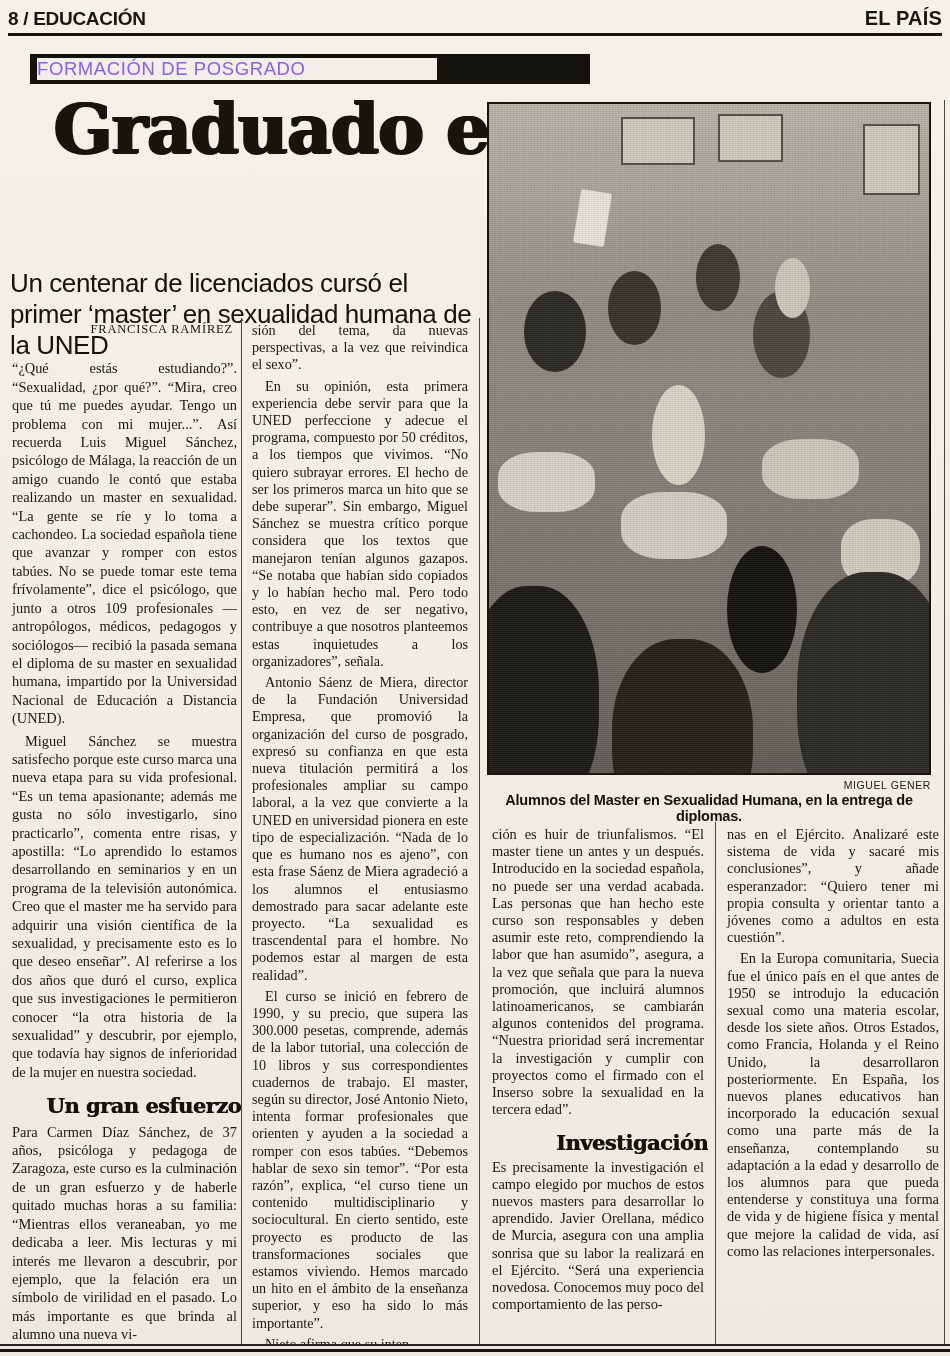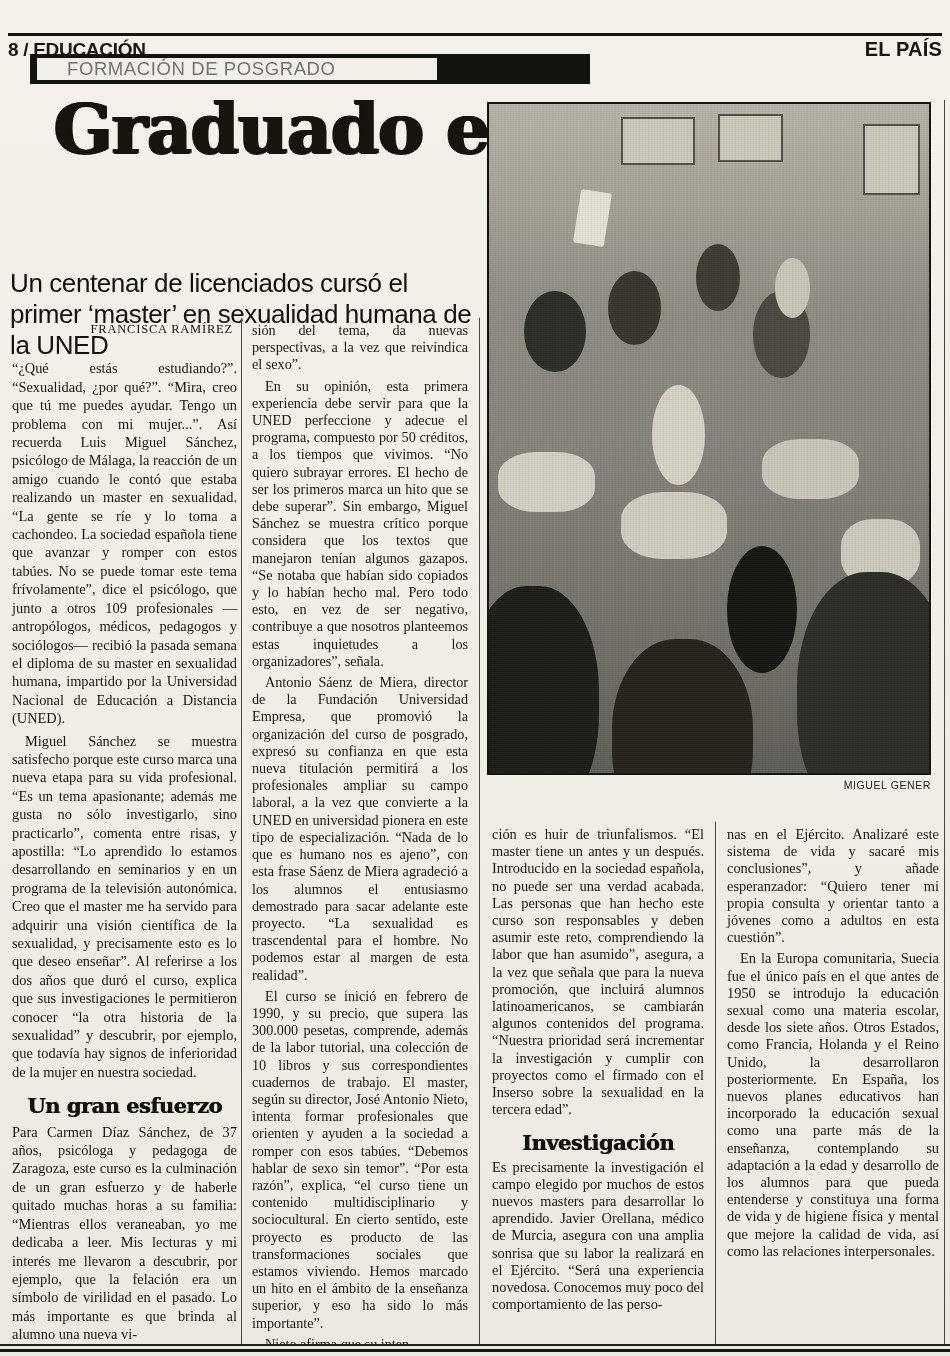--- a/index.html
+++ b/index.html
@@ -5,31 +5,31 @@
   html,body{margin:0;padding:0;background:#d8d5cc;}
   .page{
     position:relative;width:950px;height:1356px;margin:0 auto;
     background:linear-gradient(180deg,#f3f1ea 0%,#f0ede5 55%,#ece9e0 100%);
     color:#191610;overflow:hidden;
     font-family:"Liberation Serif",serif;
   }
   
   .page-header{position:absolute;left:8px;right:8px;top:8px;height:22px;
     display:flex;justify-content:space-between;align-items:flex-end;
-    font-family:"Liberation Sans",sans-serif;margin-top:31px;}
+    font-family:"Liberation Sans",sans-serif;}
   .section-label{font-size:19px;font-weight:bold;letter-spacing:-0.3px;}
   .masthead{font-size:20px;font-weight:bold;letter-spacing:0.2px;}
   .header-rule{position:absolute;left:8px;right:8px;top:33px;height:3px;
     background:linear-gradient(90deg,#14120e 70%,#2a2archive 100%);background-color:#16140f;}
   
   .kicker-bar{position:absolute;left:30px;top:54px;width:560px;height:30px;background:#14120d;}
   .kicker-box{position:absolute;left:7px;top:4px;height:22px;width:400px;background:#f2efe8;
     display:flex;align-items:center;}
   .kicker-label{font-family:"Liberation Sans",sans-serif;font-size:18.5px;letter-spacing:0.6px;
-    color:#737373;padding-left:10px;white-space:nowrap;margin-left:20px;}
+    color:#8b5cf6;white-space:nowrap;}
   
   .headline{position:absolute;left:0;top:86px;width:592px;margin:0;text-align:center;
     font-family:"DejaVu Serif",serif;font-weight:bold;color:#17140e;
     font-size:69px;line-height:86px;letter-spacing:-1px;
     text-shadow:1.4px 0 0 currentColor,-1.4px 0 0 currentColor,0 1px 0 currentColor;}
   .subtitle{position:absolute;left:10px;top:268px;width:470px;margin:0;
     font-family:"Liberation Sans",sans-serif;font-size:26px;line-height:31px;
     letter-spacing:-0.4px;color:#14120d;}
   
   .photo{position:absolute;left:487px;top:102px;width:444px;height:673px;
@@ -51,21 +51,21 @@
     font-size:14.4px;line-height:17.2px;color:#1a1711;}
   .col p{margin:4px;}
   .col p.ind{text-indent:13px;}
   .col1{left:8px;top:320px;width:233px;height:1024px;line-height:18.4px;}
   .col2{left:248px;top:318px;width:224px;height:1026px;font-size:14.2px;}
   .col3{left:488px;top:822px;width:220px;height:522px;}
   .col4{left:723px;top:822px;width:220px;height:522px;}
   .byline{font-family:"Liberation Serif",serif;font-size:12.5px;letter-spacing:0.8px;
     text-align:right;padding-right:8px;margin-bottom:21px;color:#14120d;}
   .subhead{font-family:"DejaVu Serif",serif;font-weight:bold;font-size:21px;
-    letter-spacing:-0.5px;margin:16px 0 7px 0;text-align:center;color:#14120d;
+    letter-spacing:-0.5px;margin:16px 0 7px 0;text-align:right;color:#14120d;
     text-shadow:0.6px 0 0 currentColor;}
   
   .vr{position:absolute;width:1px;background:#4a463d;}
   .vr1{left:241px;top:318px;height:1026px;}
   .vr2{left:479px;top:318px;height:1026px;}
   .vr3{left:715px;top:822px;height:522px;}
   .vr4{left:944px;top:100px;height:1244px;}
   .bottom-rules{position:absolute;left:0px;top:1344px;width:950px;}
   .bottom-rules .thin{height:1.5px;background:#24221c;}
   .bottom-rules .thick{height:3.5px;background:#1a1813;margin-top:3px;}
@@ -108,20 +108,21 @@
     <div class="ph-blob" style="left:62%;top:50%;width:22%;height:9%;background:#ccc8bc;border-radius:40%;"></div>
     <div class="ph-blob" style="left:80%;top:62%;width:18%;height:10%;background:#d0ccc0;border-radius:40%;"></div>
     <div class="ph-blob" style="left:37%;top:42%;width:12%;height:15%;background:#d9d5c7;"></div>
     <div class="ph-blob" style="left:-5%;top:72%;width:30%;height:35%;background:#1b1a16;border-radius:45%;"></div>
     <div class="ph-blob" style="left:28%;top:80%;width:32%;height:30%;background:#232119;border-radius:45%;"></div>
     <div class="ph-blob" style="left:54%;top:66%;width:16%;height:19%;background:#15130f;"></div>
     <div class="ph-blob" style="left:70%;top:70%;width:35%;height:38%;background:#2c2a24;border-radius:45%;"></div>
     <div class="ph-grain"></div>
   </div>
   <div class="credit">MIGUEL GENER</div>
+  <div class="caption">Alumnos del Master en Sexualidad Humana, en la entrega de diplomas.</div>
 
   <div class="col col1">
     <div class="byline">FRANCISCA RAMÍREZ</div>
     <p>“¿Qué estás estudiando?”. “Sexualidad, ¿por qué?”. “Mira, creo que tú me puedes ayudar. Tengo un problema con mi mujer...”. Así recuerda Luis Miguel Sánchez, psicólogo de Málaga, la reacción de un amigo cuando le contó que estaba realizando un master en sexualidad. “La gente se ríe y lo toma a cachondeo. La sociedad española tiene que avanzar y romper con estos tabúes. No se puede tomar este tema frívolamente”, dice el psicólogo, que junto a otros 109 profesionales —antropólogos, médicos, pedagogos y sociólogos— recibió la pasada semana el diploma de su master en sexualidad humana, impartido por la Universidad Nacional de Educación a Distancia (UNED).</p>
     <p class="ind">Miguel Sánchez se muestra satisfecho porque este curso marca una nueva etapa para su vida profesional. “Es un tema apasionante; además me gusta no sólo investigarlo, sino practicarlo”, comenta entre risas, y apostilla: “Lo aprendido lo estamos desarrollando en seminarios y en un programa de la televisión autonómica. Creo que el master me ha servido para adquirir una visión científica de la sexualidad, y precisamente esto es lo que deseo enseñar”. Al referirse a los dos años que duró el curso, explica que sus investigaciones le permitieron conocer “la otra historia de la sexualidad” y descubrir, por ejemplo, que todavía hay signos de inferioridad de la mujer en nuestra sociedad.</p>
     <h3 class="subhead">Un gran esfuerzo</h3>
     <p>Para Carmen Díaz Sánchez, de 37 años, psicóloga y pedagoga de Zaragoza, este curso es la culminación de un gran esfuerzo y de haberle quitado muchas horas a su familia: “Mientras ellos veraneaban, yo me dedicaba a leer. Mis lecturas y mi interés me llevaron a descubrir, por ejemplo, que la felación era un símbolo de virilidad en el pasado. Lo más importante es que brinda al alumno una nueva vi-</p>
   </div>
 
   <div class="col col2">

